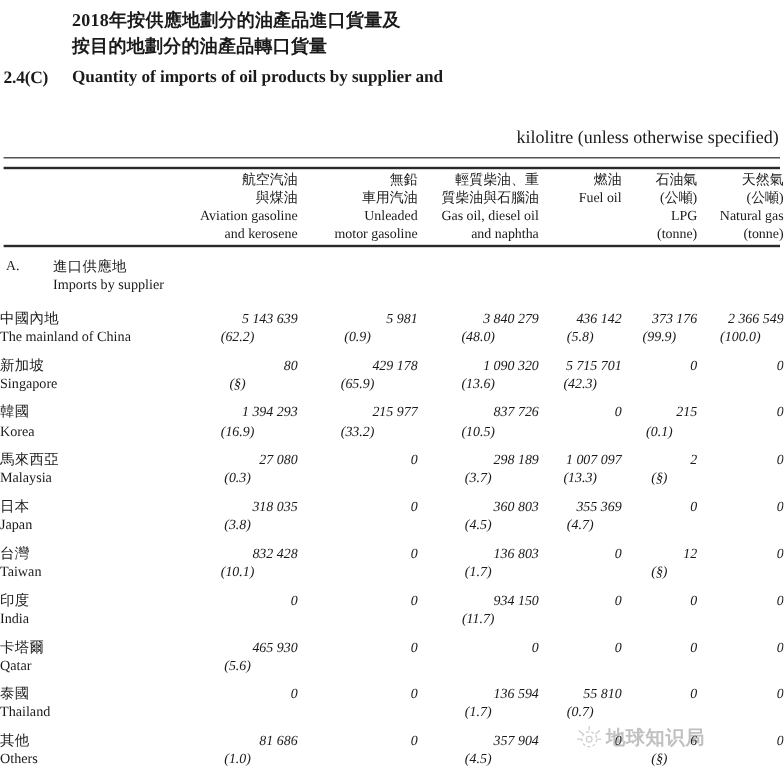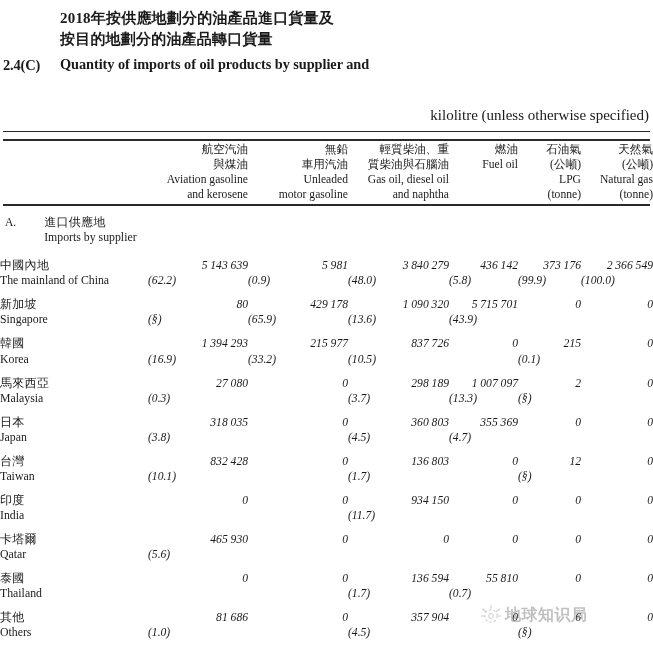--- a/index.html
+++ b/index.html
@@ -122,21 +122,21 @@
 
   .num {
     text-align: right;
     padding-right: 4px;
     font-size: 11.6px;
     line-height: 1.3;
     white-space: nowrap;
     font-style: italic;
   }
   .pct {
-    text-align: left;
+    text-align: center;
     padding-right: 4px;
     font-size: 11.6px;
     line-height: 1.3;
     white-space: nowrap;
   }
   .row-gap td { height: 9px; }
   .sec-gap td { height: 13px; }
 
   
   .watermark {
@@ -309,21 +309,21 @@
       <td class="num">
         <div>429 178</div>
         <div class="pct" style="padding-right:0">(65.9)</div>
       </td>
       <td class="num">
         <div>1 090 320</div>
         <div class="pct" style="padding-right:0">(13.6)</div>
       </td>
       <td class="num">
         <div>5 715 701</div>
-        <div class="pct" style="padding-right:0">(43.9)</div>
+        <div class="pct" style="padding-right:0">(42.3)</div>
       </td>
       <td class="num">
         <div>0</div>
         <div class="pct" style="padding-right:0"></div>
       </td>
       <td class="num">
         <div>0</div>
         <div class="pct" style="padding-right:0"></div>
       </td>
     </tr>

